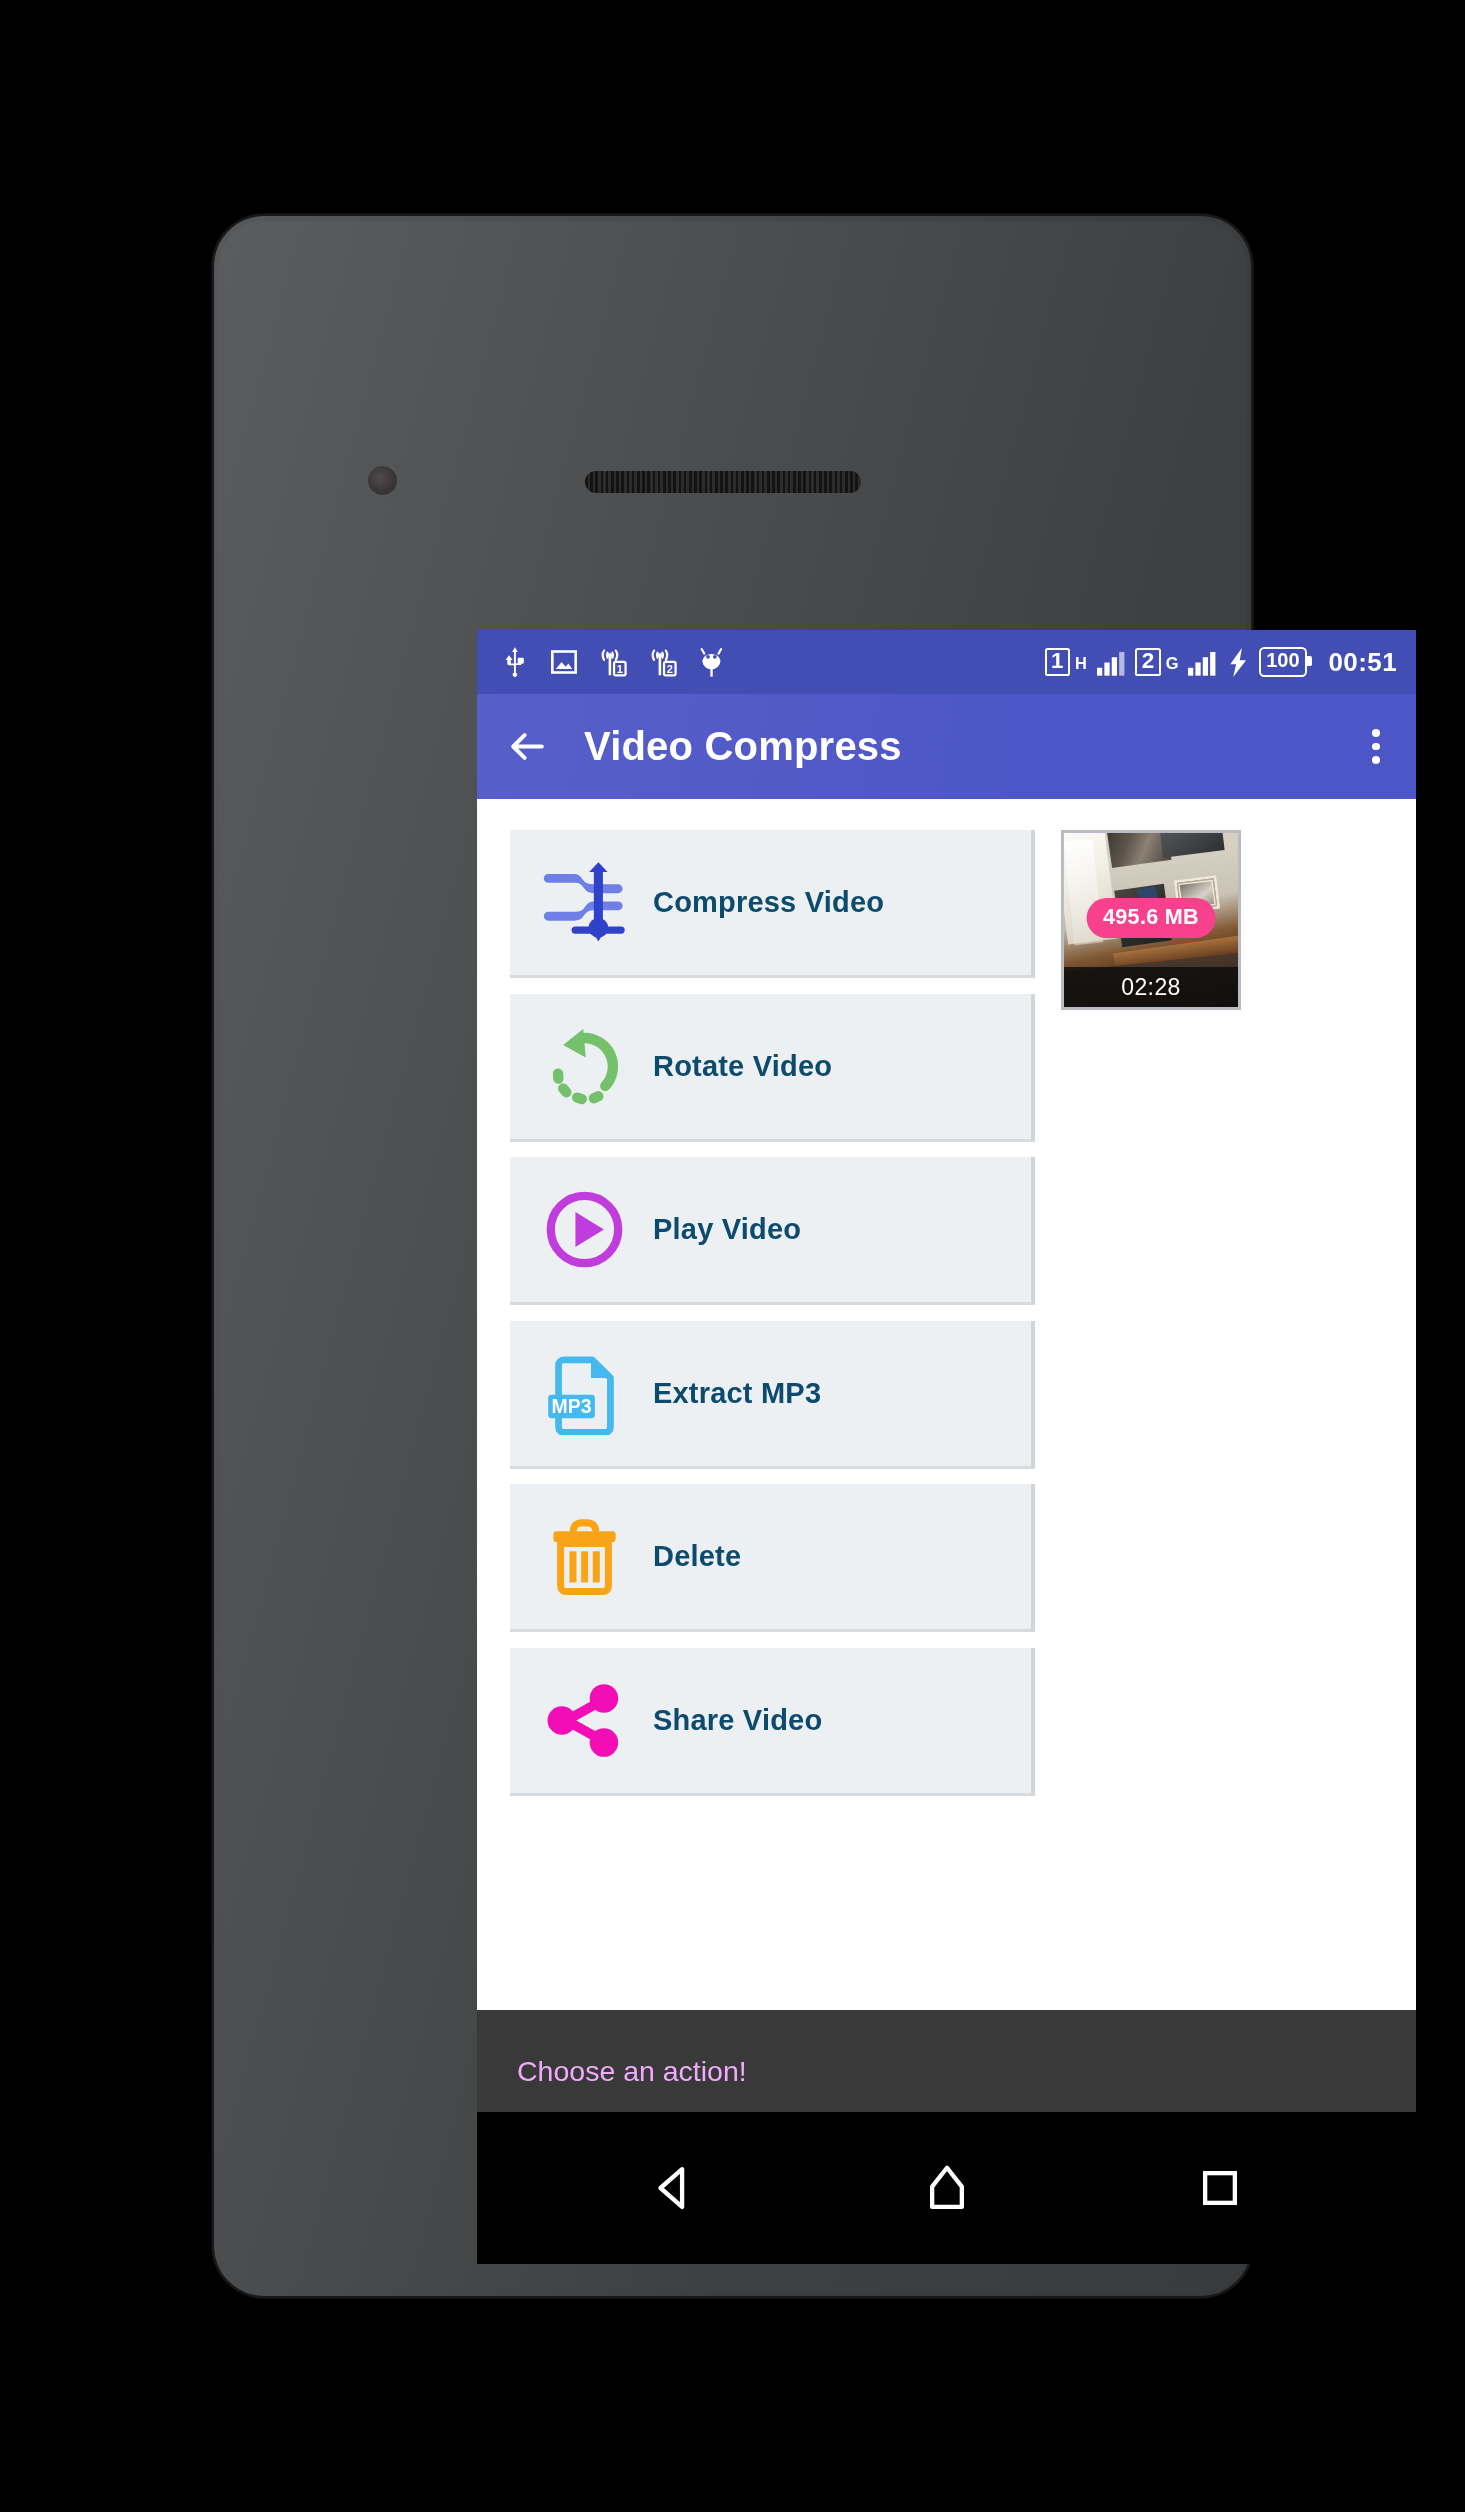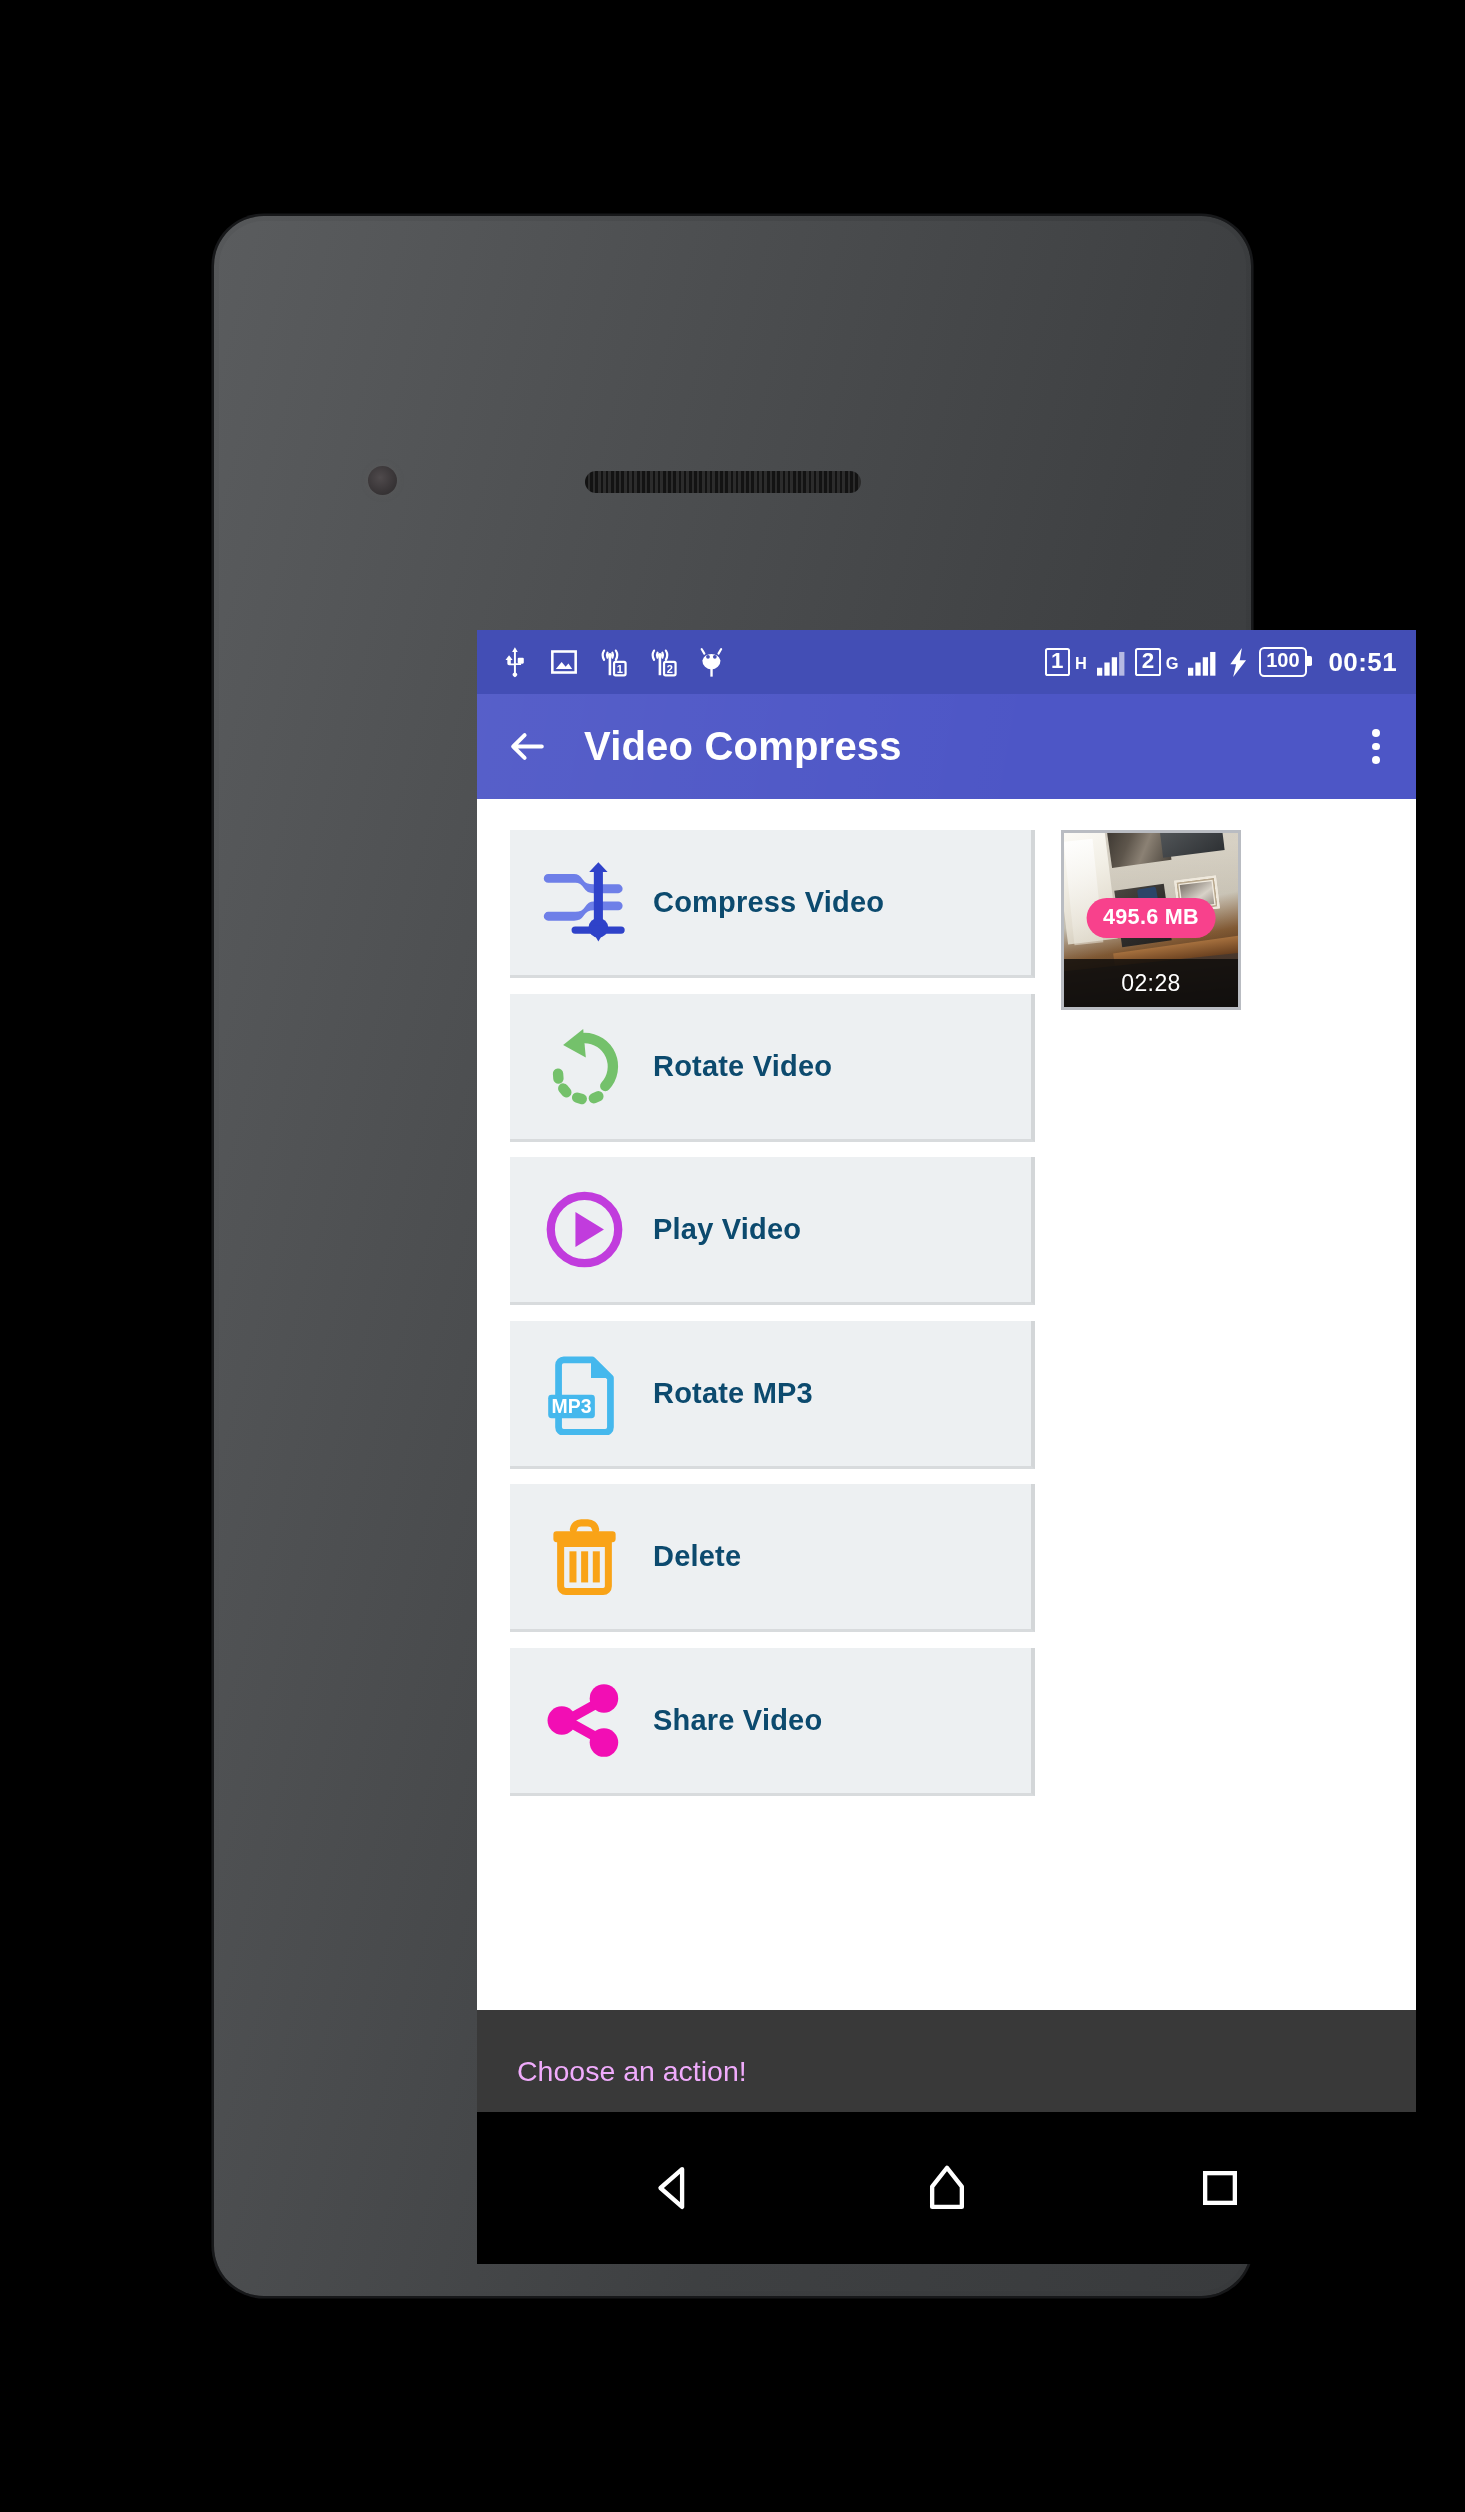--- a/index.html
+++ b/index.html
@@ -337,21 +337,21 @@
     font-size: 21.6px;
     font-weight: bold;
     padding: 6px 16.4px 7.8px;
     border-radius: 22.4px;
     white-space: nowrap;
     letter-spacing: 0.3px;
   }
   #duration-bar {
     position: absolute;
     left: 0; right: 0; bottom: 0;
-    height: 48px;
+    height: 40px;
     background: rgba(14,12,11,.82);
     color: #fff;
     font-size: 23px;
     display: flex;
     align-items: center;
     justify-content: center;
     letter-spacing: 0.4px;
     margin-top: 11px;
   }
 
@@ -540,21 +540,21 @@
 
         <div class="action-card">
           <span class="action-icon">
             <svg width="83" height="83" viewBox="0 0 64 64">
               <path d="M16 6 h22 l14 14 v38 a4 4 0 0 1 -4 4 H16 a4 4 0 0 1 -4-4 V10 a4 4 0 0 1 4-4Z" fill="none" stroke="#45b8ed" stroke-width="5.2" stroke-linejoin="round"></path>
               <path d="M37 6 v14 h15" fill="#45b8ed"></path>
               <rect x="4" y="33" width="36" height="18" rx="2.6" fill="#45b8ed"></rect>
               <text x="22" y="47.4" font-size="15" font-weight="bold" font-family="Liberation Sans, sans-serif" fill="#fff" text-anchor="middle">MP3</text>
             </svg>
           </span>
-          <span class="action-label">Rotate MP3</span>
+          <span class="action-label">Extract MP3</span>
         </div>
 
         <div class="action-card">
           <span class="action-icon">
             <svg width="83" height="83" viewBox="0 0 64 64">
               <path d="M23.5 11 a6 6 0 0 1 6-5 h5 a6 6 0 0 1 6 5" fill="none" stroke="#f9a317" stroke-width="5.6" stroke-linecap="round"></path>
               <rect x="8" y="12.6" width="48" height="8.4" rx="2.4" fill="#f9a317"></rect>
               <path d="M13.6 22 h36.8 v33 a4 4 0 0 1 -4 4 H17.6 a4 4 0 0 1 -4-4Z" fill="none" stroke="#f9a317" stroke-width="5.4"></path>
               <g fill="#f9a317">
                 <rect x="20.4" y="28" width="5.4" height="24"></rect>

